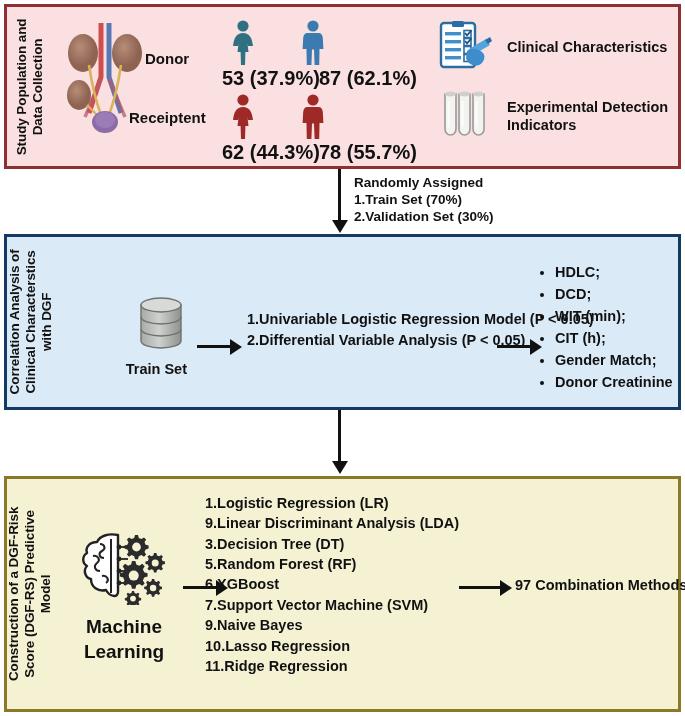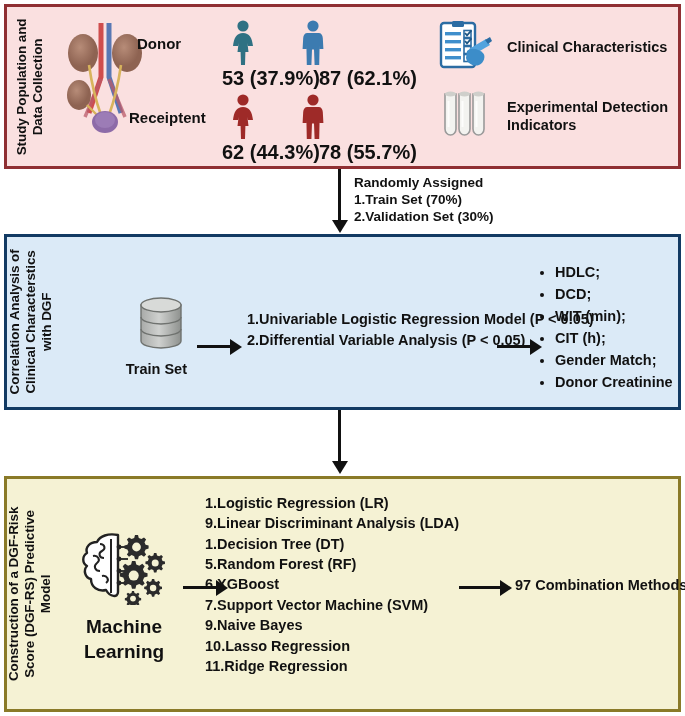--- a/index.html
+++ b/index.html
@@ -122,21 +122,21 @@
     width: 290px;
   }
   .pop-row { position: relative; height: 74px; }
   .pop-role {
     position: absolute;
     top: 16px;
     font-size: 15px;
     font-weight: bold;
     white-space: nowrap;
   }
-  .pop-role.donor { left: 8px; }
+  .pop-role.donor { left: 16px; margin-top: 15px; }
   .pop-role.recipient { left: 0px; }
   .fig-female { position: absolute; left: 100px; top: 0; }
   .fig-male   { position: absolute; left: 170px; top: 0; }
   .pop-count {
     position: absolute;
     top: 48px;
     font-size: 20px;
     font-weight: bold;
     white-space: nowrap;
     margin-left: 42px;
@@ -476,21 +476,21 @@
       </svg>
     </span>
     <div class="ml-caption">Machine Learning</div>
   </div>
 
   <div class="arrow-h" id="model-arrow-1"></div>
 
   <div id="model-methods">
     <div>1.Logistic Regression (LR)</div>
     <div>9.Linear Discriminant Analysis (LDA)</div>
-    <div>1.Decision Tree (DT)</div>
+    <div>3.Decision Tree (DT)</div>
     <div>5.Random Forest (RF)</div>
     <div>6.XGBoost</div>
     <div>7.Support Vector Machine (SVM)</div>
     <div>9.Naive Bayes</div>
     <div>10.Lasso Regression</div>
     <div>11.Ridge Regression</div>
 
   </div>
 
   <div class="arrow-h" id="model-arrow-2"></div>

